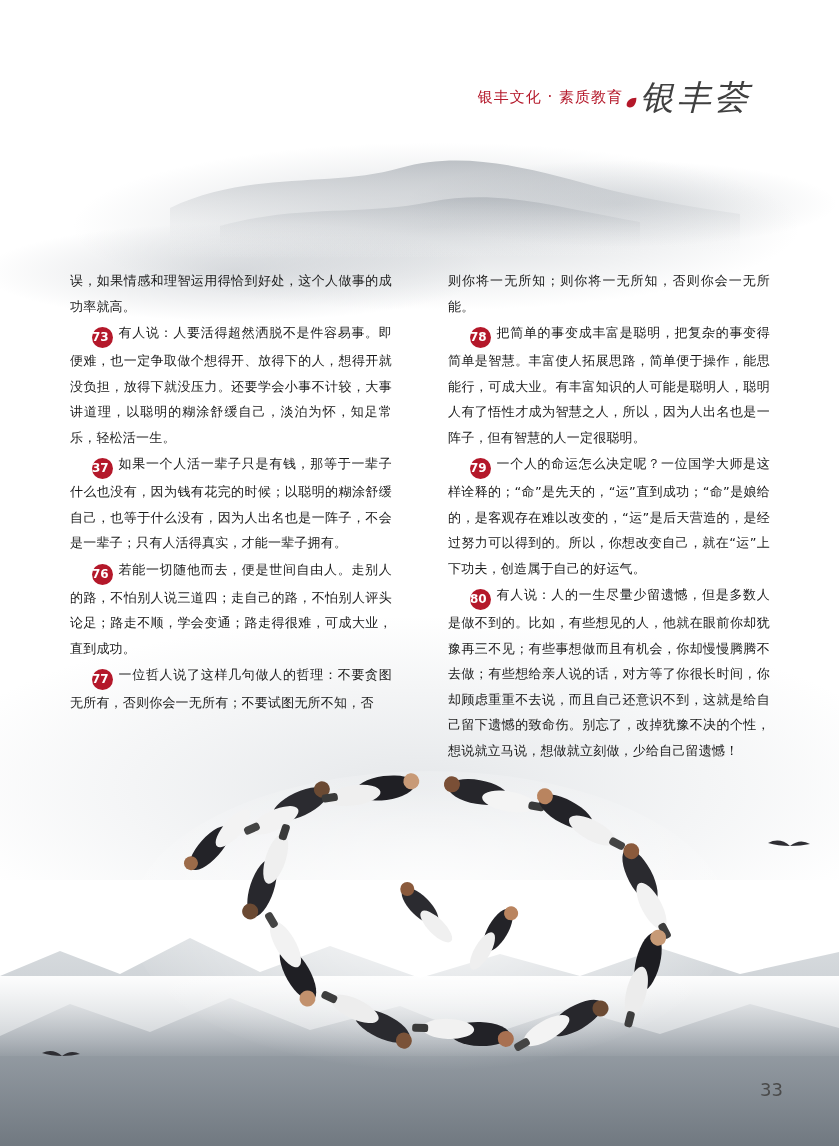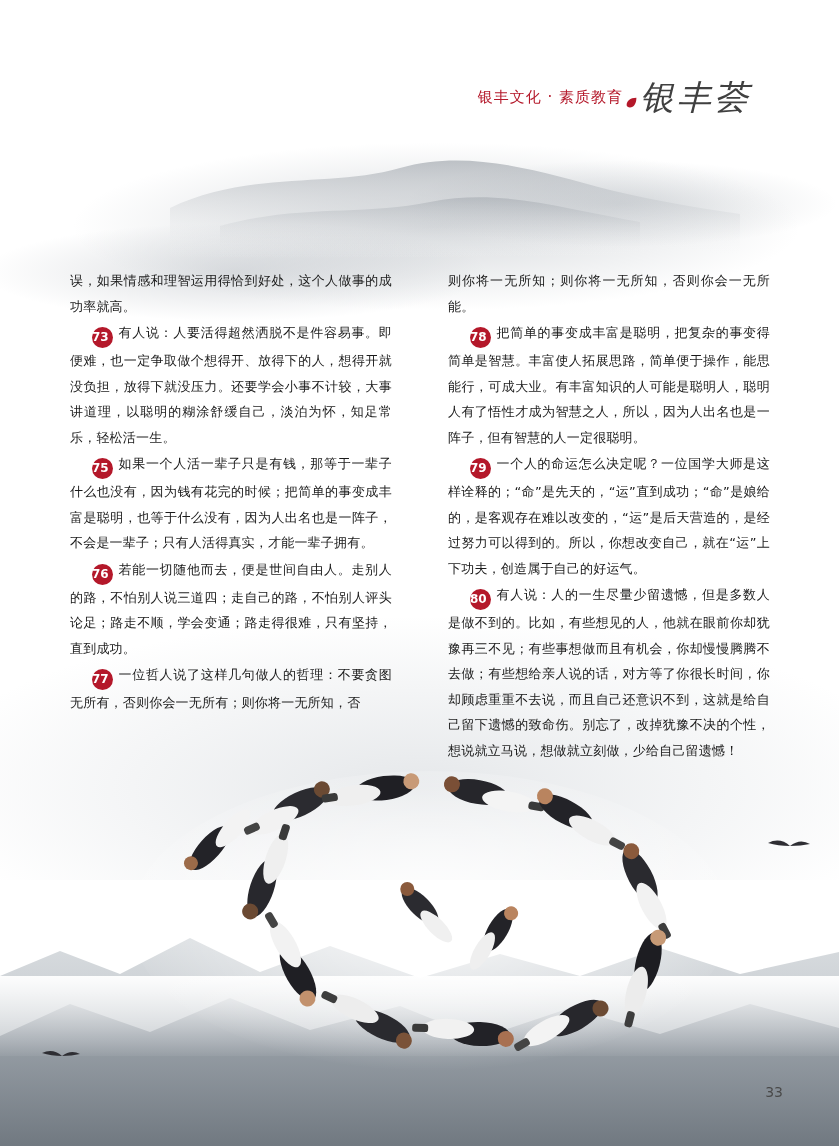--- a/index.html
+++ b/index.html
@@ -128,21 +128,21 @@
     height: 420px;
     z-index: 3;
     pointer-events: none;
   }
 
   .page-number {
     position: absolute;
     right: 56px;
     bottom: 46px;
     font-family: "DejaVu Sans", sans-serif;
-    font-size: 14px;
+    font-size: 18px;
     color: #4a4a4a;
     z-index: 9;
   }
 </style>
 </head>
 <body>
 
 <div class="page">
 
   <div class="sky-wash"></div>
@@ -166,23 +166,23 @@
         </svg>
     </span>
     <span class="logo">银丰荟</span>
   </div>
 
   <div class="columns">
 
     <div class="col">
       <p class="para cont">误，如果情感和理智运用得恰到好处，这个人做事的成功率就高。</p>
       <p class="para"><span class="num-badge">73</span><span>有人说：人要活得超然洒脱不是件容易事。即便难，也一定争取做个想得开、放得下的人，想得开就没负担，放得下就没压力。还要学会小事不计较，大事讲道理，以聪明的糊涂舒缓自己，淡泊为怀，知足常乐，轻松活一生。</span></p>
-      <p class="para"><span class="num-badge">75</span><span>如果一个人活一辈子只是有钱，那等于一辈子什么也没有，因为钱有花完的时候；把简单的事变成丰富是聪明，也等于什么没有，因为人出名也是一阵子，不会是一辈子；只有人活得真实，才能一辈子拥有。</span></p>
-      <p class="para"><span class="num-badge">76</span><span>若能一切随他而去，便是世间自由人。走别人的路，不怕别人说三道四；走自己的路，不怕别人评头论足；路走不顺，学会变通；路走得很难，只有坚持，直到成功。</span></p>
-      <p class="para"><span class="num-badge">77</span><span>一位哲人说了这样几句做人的哲理：不要贪图无所有，否则你会一无所有；则你将一无所知，否</span></p>
+      <p class="para"><span class="num-badge">37</span><span>如果一个人活一辈子只是有钱，那等于一辈子什么也没有，因为钱有花完的时候；以聪明的糊涂舒缓自己，也等于什么没有，因为人出名也是一阵子，不会是一辈子；只有人活得真实，才能一辈子拥有。</span></p>
+      <p class="para"><span class="num-badge">76</span><span>若能一切随他而去，便是世间自由人。走别人的路，不怕别人说三道四；走自己的路，不怕别人评头论足；路走不顺，学会变通；路走得很难，可成大业，直到成功。</span></p>
+      <p class="para"><span class="num-badge">77</span><span>一位哲人说了这样几句做人的哲理：不要贪图无所有，否则你会一无所有；不要试图无所不知，否</span></p>
     </div>
 
     <div class="col">
       <p class="para cont">则你将一无所知；则你将一无所知，否则你会一无所能。</p>
       <p class="para"><span class="num-badge">78</span><span>把简单的事变成丰富是聪明，把复杂的事变得简单是智慧。丰富使人拓展思路，简单便于操作，能思能行，可成大业。有丰富知识的人可能是聪明人，聪明人有了悟性才成为智慧之人，所以，因为人出名也是一阵子，但有智慧的人一定很聪明。</span></p>
       <p class="para"><span class="num-badge">79</span><span>一个人的命运怎么决定呢？一位国学大师是这样诠释的；“命”是先天的，“运”直到成功；“命”是娘给的，是客观存在难以改变的，“运”是后天营造的，是经过努力可以得到的。所以，你想改变自己，就在“运”上下功夫，创造属于自己的好运气。</span></p>
       <p class="para"><span class="num-badge">80</span><span>有人说：人的一生尽量少留遗憾，但是多数人是做不到的。比如，有些想见的人，他就在眼前你却犹豫再三不见；有些事想做而且有机会，你却慢慢腾腾不去做；有些想给亲人说的话，对方等了你很长时间，你却顾虑重重不去说，而且自己还意识不到，这就是给自己留下遗憾的致命伤。别忘了，改掉犹豫不决的个性，想说就立马说，想做就立刻做，少给自己留遗憾！</span></p>
     </div>
   </div>
 

